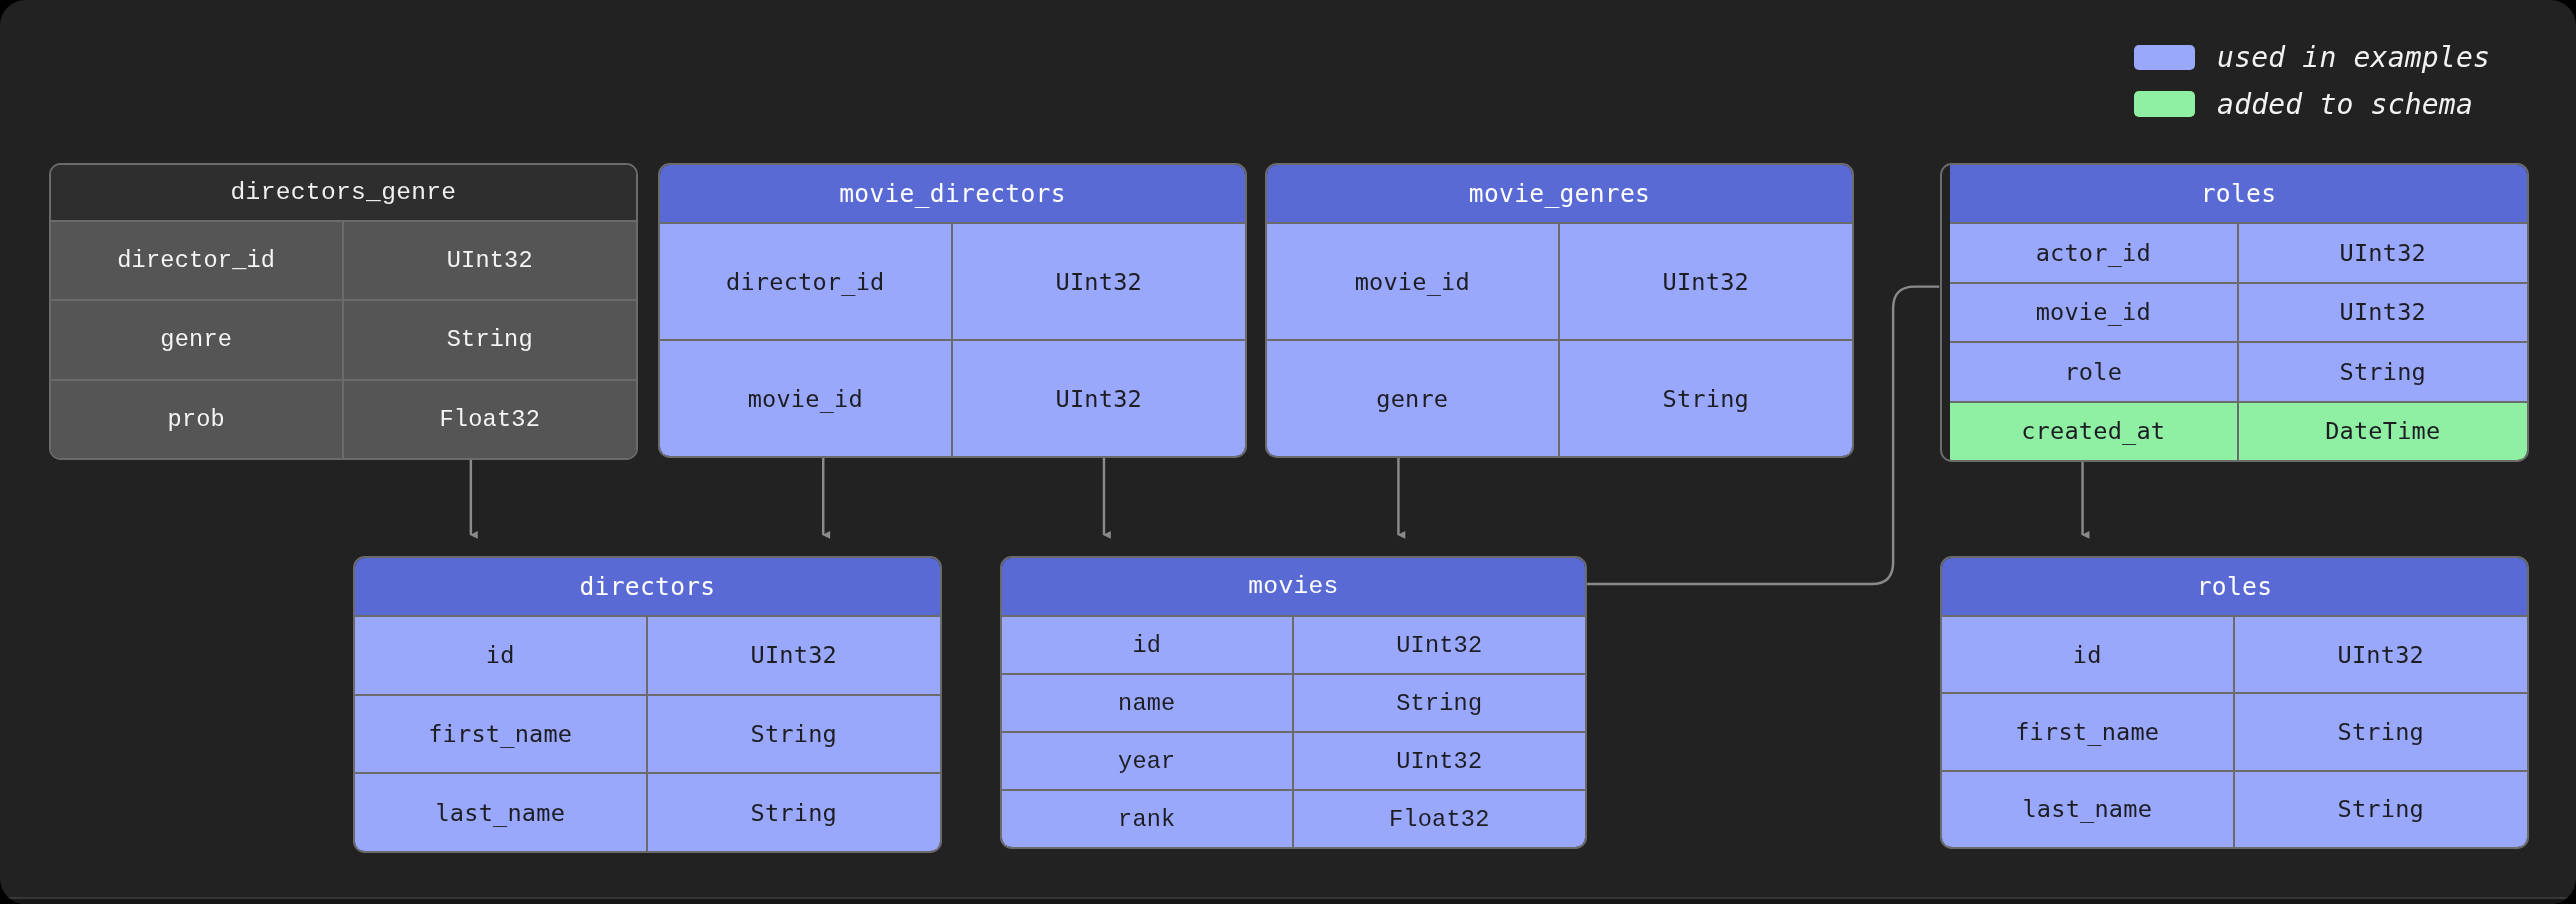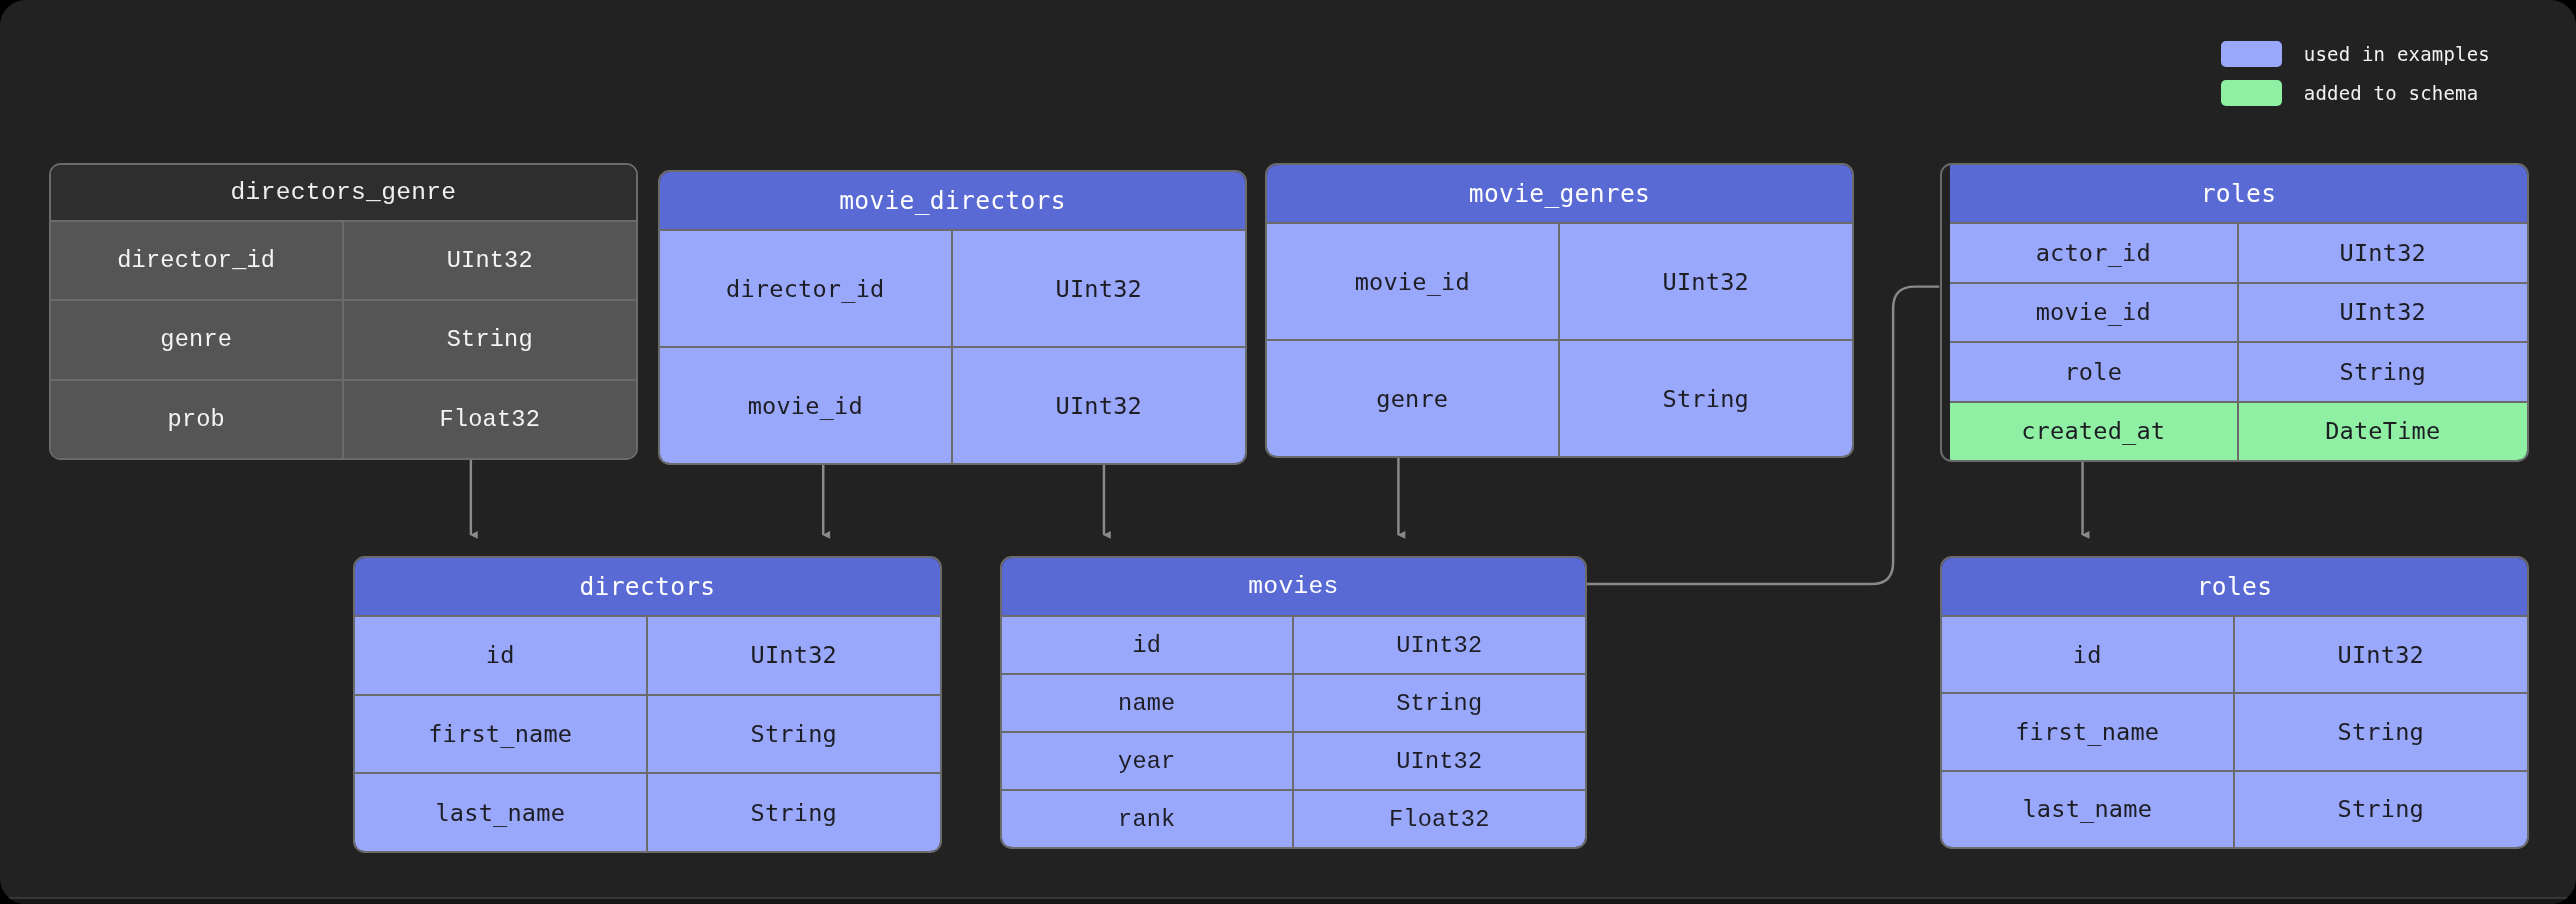--- a/index.html
+++ b/index.html
@@ -35,23 +35,24 @@
     align-items: center;
     gap: 21.6px;
   }
   .legend-swatch {
     width: 61px;
     height: 25.5px;
     border-radius: 4.9px;
   }
   .legend-label {
     color: #f2f2f2;
-    font-size: 19px;
+    font-size: 28px;
     letter-spacing: 0.2px;
     white-space: nowrap;
+    font-style: italic;
   }
 
   
   .table {
     position: absolute;
     border-radius: 11.8px;
     overflow: hidden;
     box-sizing: border-box;
     border: 2px solid #6b6b6b;
   }
@@ -174,21 +175,21 @@
           <div class="row">
             <div class="cell cell-name">genre</div>
             <div class="cell cell-type">String</div>
           </div>
           <div class="row">
             <div class="cell cell-name">prob</div>
             <div class="cell cell-type">Float32</div>
           </div>
         </div>
       </div>
-      <div class="table t-blue" style="left: 658px; top: 170px; width: 589px; height: 295px; --hh: 57px;">
+      <div class="table t-blue" style="left: 658px; top: 163px; width: 589px; height: 295px; --hh: 57px;">
         <div class="table-header" style="height: 57px;">movie_directors</div>
         <div class="table-body">
           <div class="row">
             <div class="cell cell-name">director_id</div>
             <div class="cell cell-type">UInt32</div>
           </div>
           <div class="row">
             <div class="cell cell-name">movie_id</div>
             <div class="cell cell-type">UInt32</div>
           </div>

